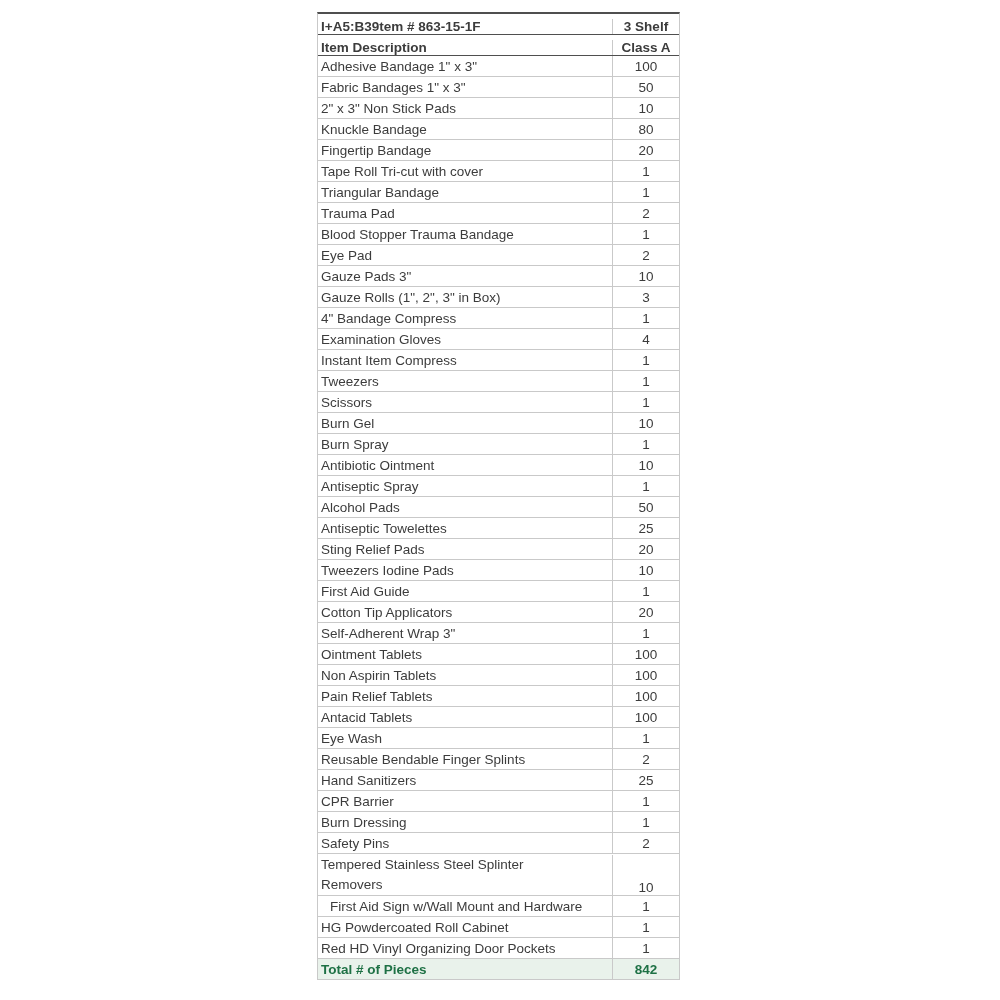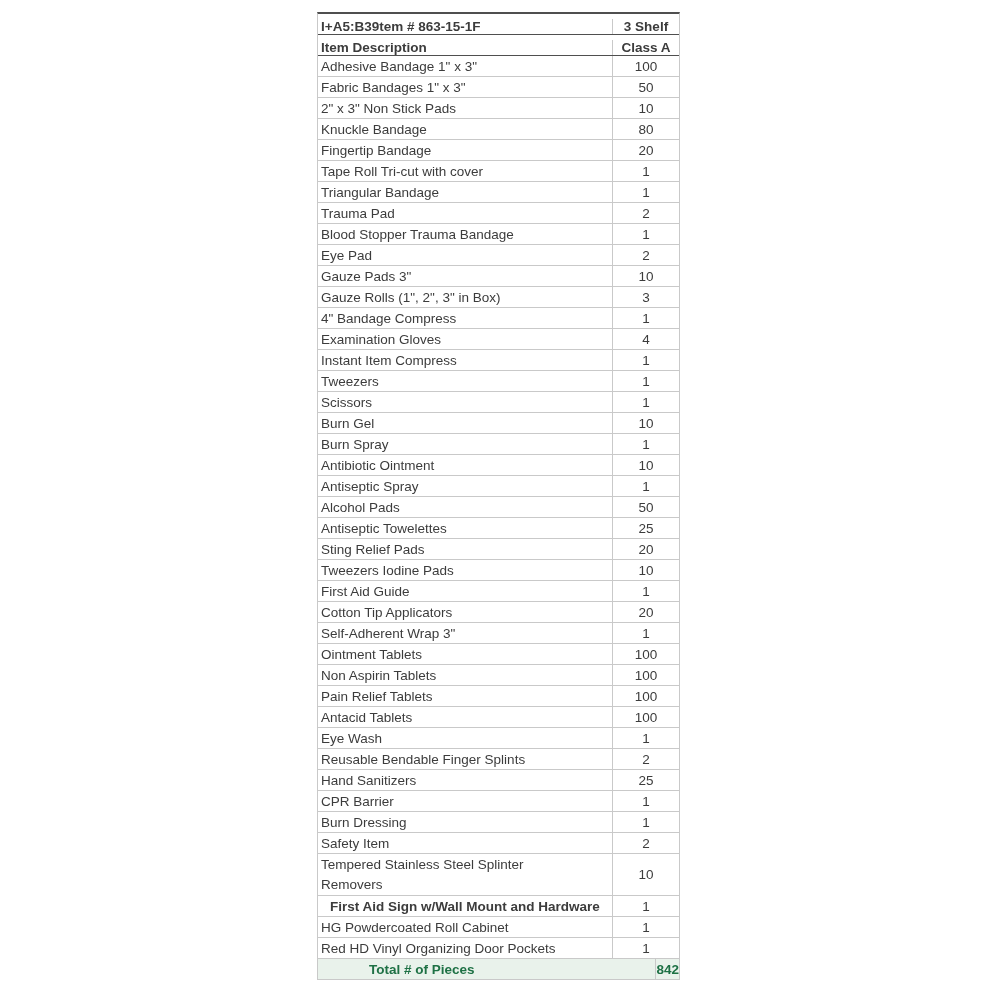--- a/index.html
+++ b/index.html
@@ -45,33 +45,32 @@
     padding: 0 2px 0 3px;
     white-space: nowrap;
     overflow: hidden;
   }
   .c2 {
     flex: 1;
     display: flex;
     align-items: center;
     justify-content: center;
   }
-  .row.tall { height: 42px; }
+  .row.tall { height: 42px; align-items: flex-end; }
   .row.tall .c1 { white-space: normal; }
   .row.tall .c1 span {
     display: block;
     width: 240px;
     line-height: 20px;
   }
-  .row.indent .c1 { padding-left: 12px; font-weight: bold; }
+  .row.indent .c1 { padding-left: 12px; }
   .row.total {
     background: var(--total-bg);
     color: var(--total-text);
     font-weight: bold;
-    padding-left: 48px;
   }
 </style>
 </head>
 <body>
 
 <div class="tbl">
 
   <div class="row hdr">
     <div class="c1">
       <span>I+A5:B39tem # 863-15-1F</span>
@@ -382,21 +381,21 @@
       <div class="row">
         <div class="c1">
           <span>Burn Dressing</span>
         </div>
         <div class="c2">
           <span>1</span>
         </div>
       </div>
       <div class="row">
         <div class="c1">
-          <span>Safety Item</span>
+          <span>Safety Pins</span>
         </div>
         <div class="c2">
           <span>2</span>
         </div>
       </div>
       <div class="row tall">
         <div class="c1">
           <span>Tempered Stainless Steel Splinter Removers</span>
         </div>
         <div class="c2">

